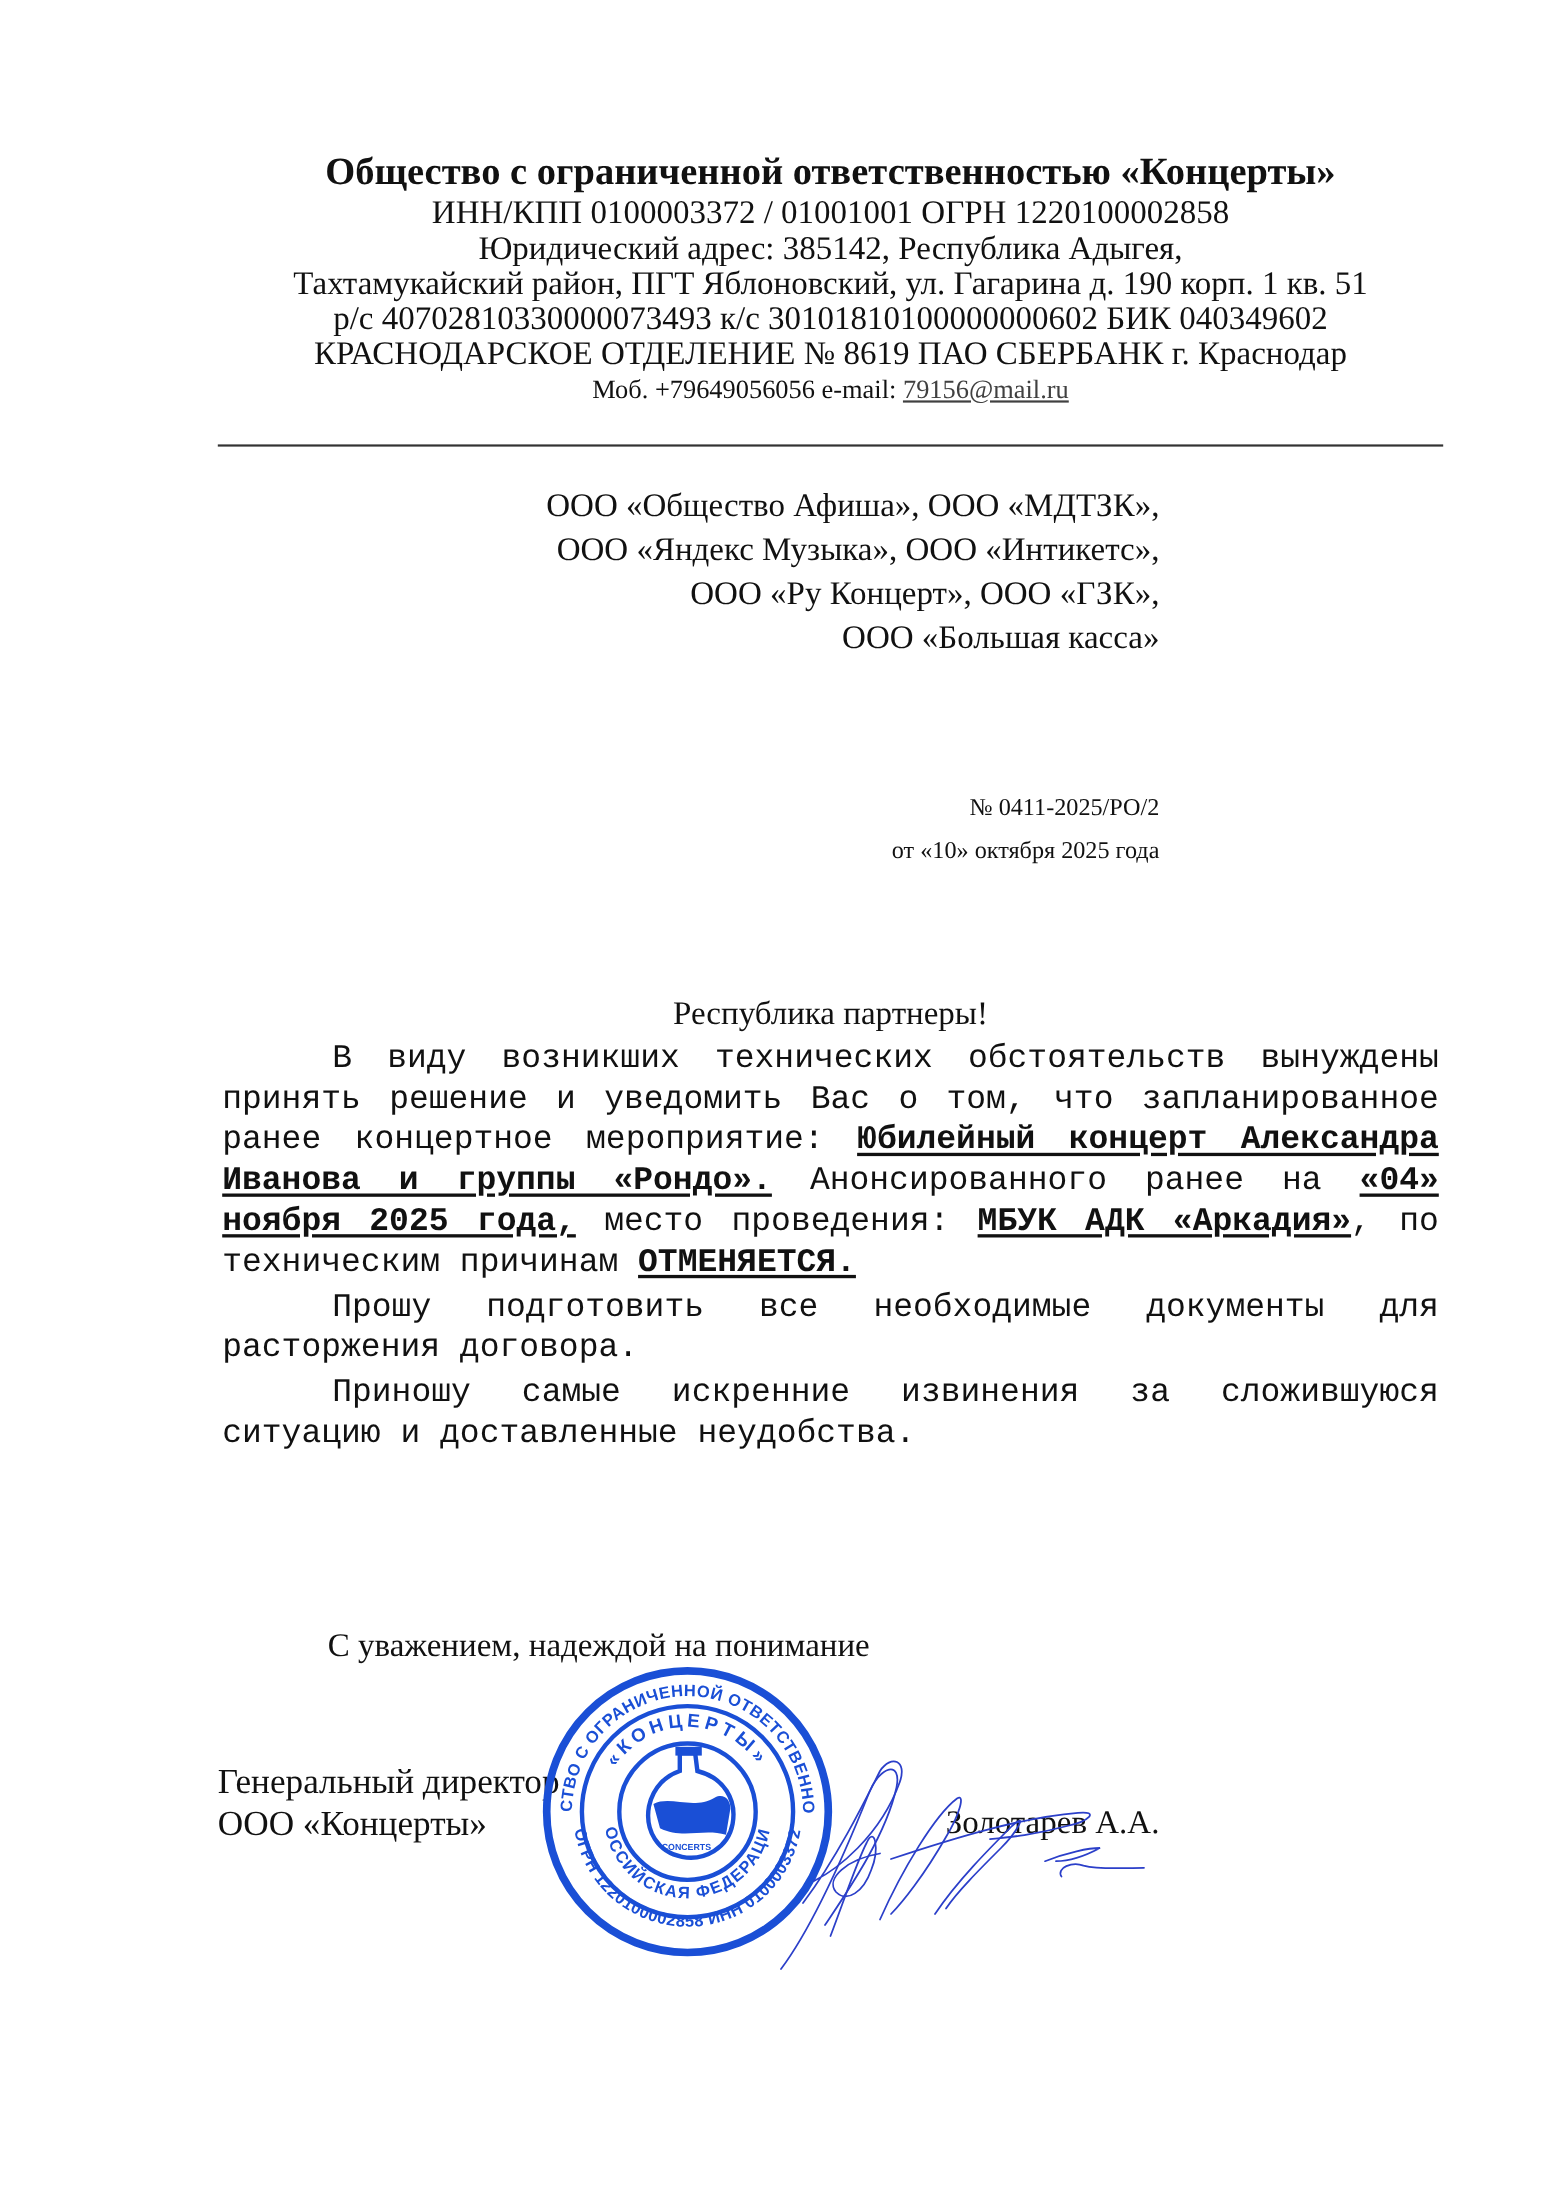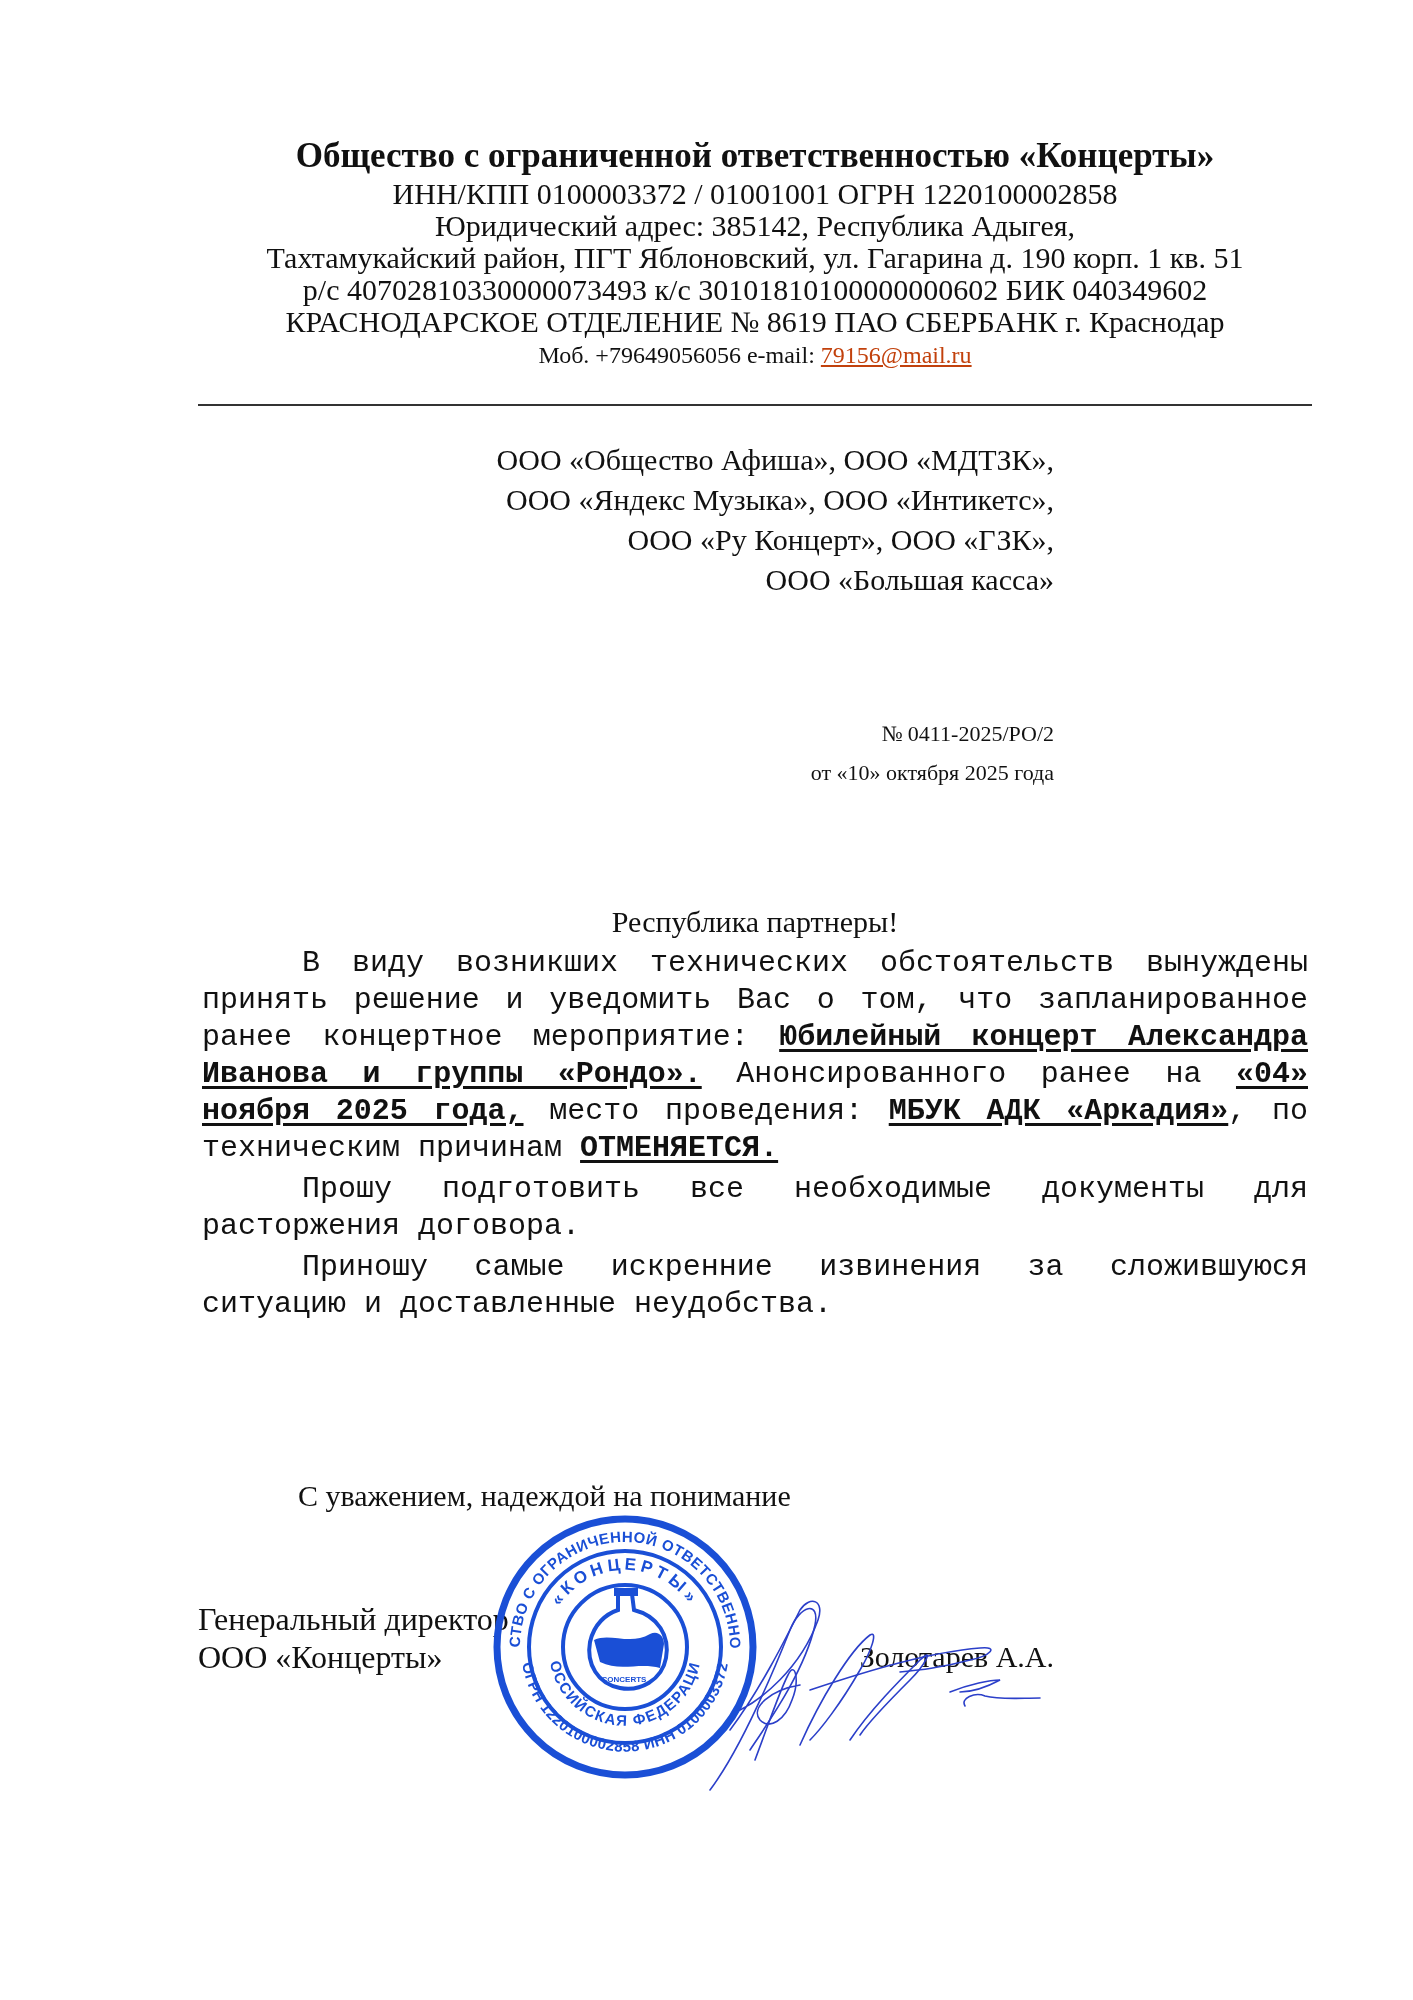--- a/index.html
+++ b/index.html
@@ -6,21 +6,21 @@
   body { width: 1413px; height: 2000px; position: relative; overflow: hidden;
          font-family: "Liberation Serif", "DejaVu Serif", serif; color: #111; }
   .page { position: absolute; left: 0; top: 0; width: 1155px; height: 2000px; }
 
   
   .letterhead { position: absolute; left: 198px; top: 134px; width: 1114px; text-align: center; }
   .lh-title { font-size: 35px; font-weight: bold; line-height: 44px; white-space: nowrap; }
   .lh-line { font-size: 30px; line-height: 32px; white-space: nowrap; }
   .lh-line b { font-weight: normal; }
   .lh-contact { font-size: 24px; line-height: 30px; margin-top: 2px; white-space: nowrap; }
-  .lh-email { color: #c2410c; text-decoration: underline; }
+  .lh-email { color: #404040; text-decoration: underline; }
   .lh-rule { position: absolute; left: 198px; top: 404px; width: 1114px; height: 2px; background: #333; }
 
   
   .addressees { position: absolute; right: 101px; top: 440px; text-align: right; font-size: 30px; line-height: 40px; }
   .addressees div { white-space: nowrap; }
 
   
   .docnum { position: absolute; right: 101px; top: 714px; text-align: right; font-size: 22px; line-height: 39px; }
   .docnum div { white-space: nowrap; }
 

